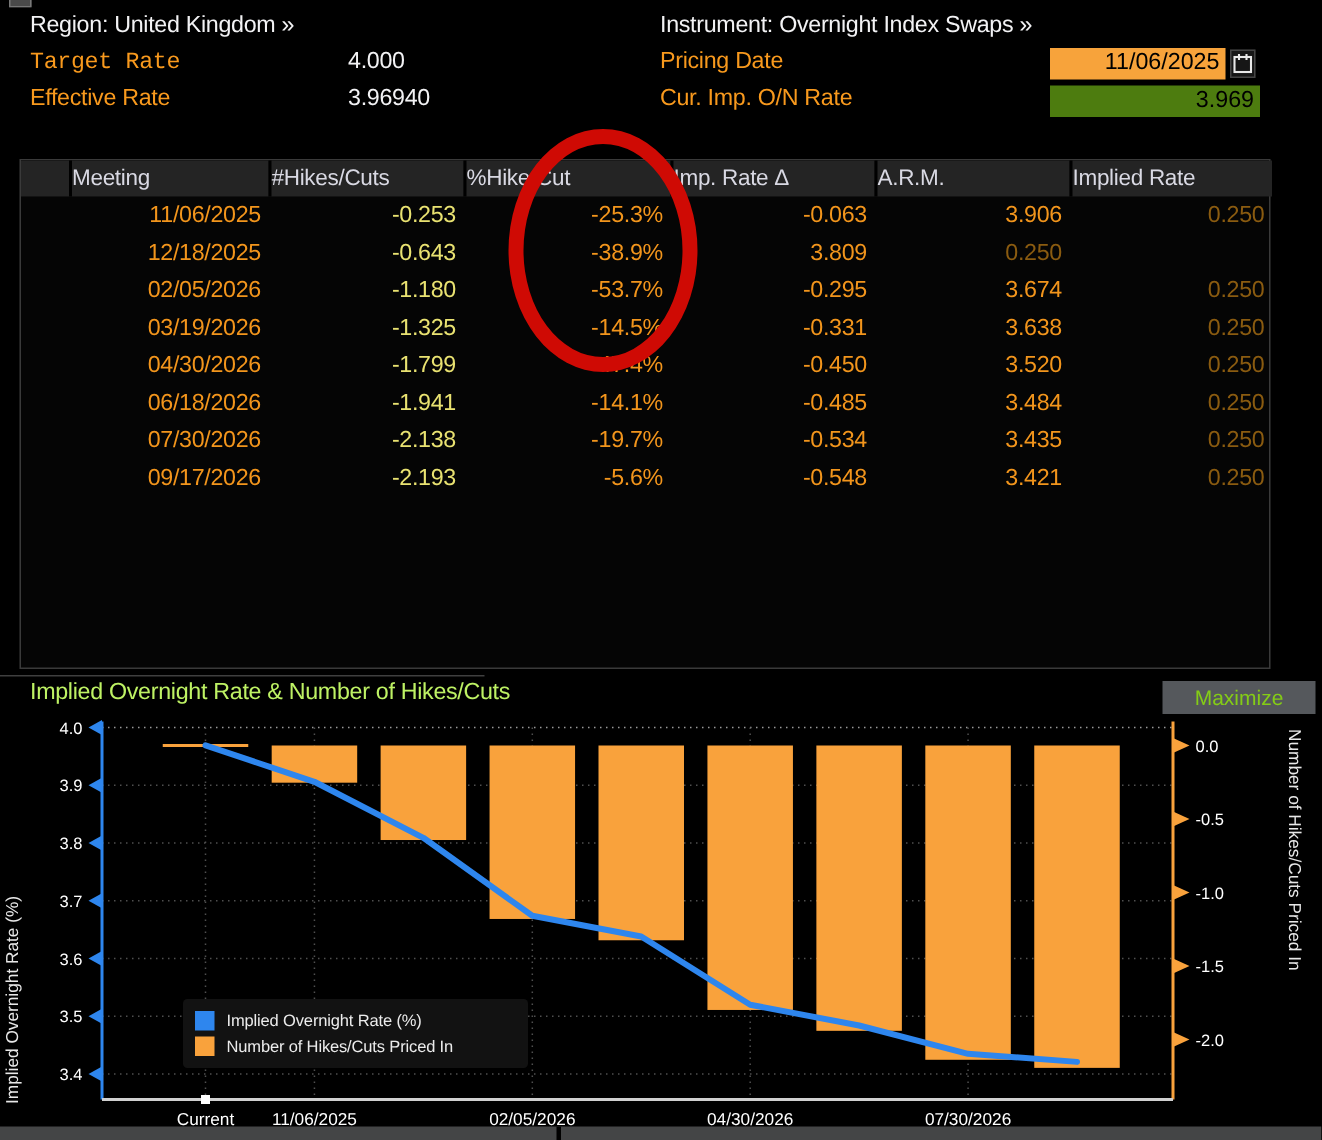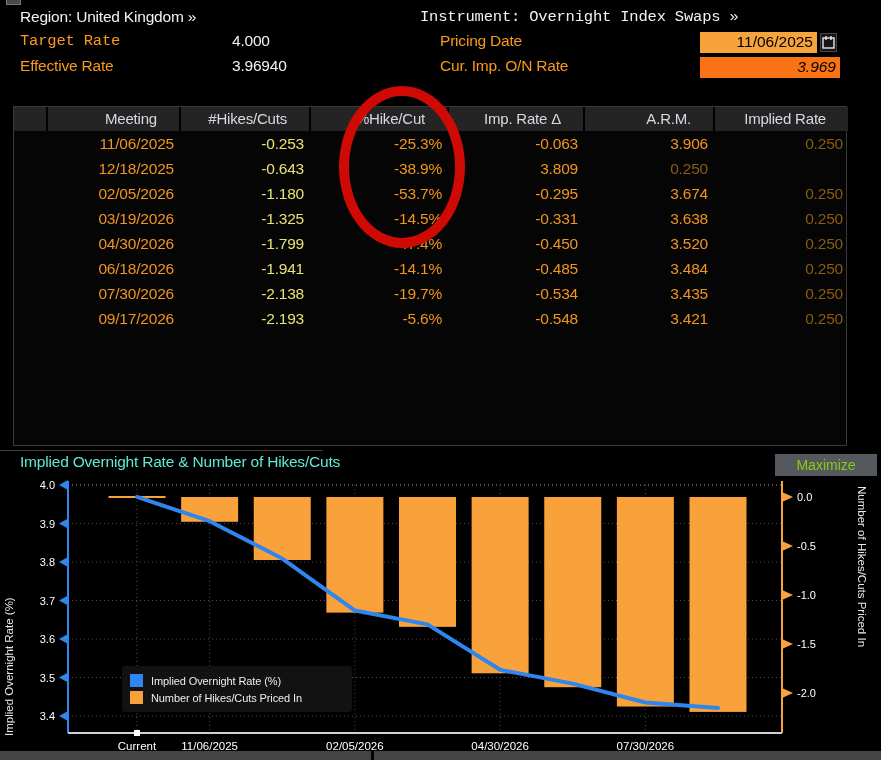--- a/index.html
+++ b/index.html
@@ -8,42 +8,42 @@
   .abs{position:absolute;}
   .white{color:#f2f2f4;}
   .amber{color:#f8991d;}
   
   .hdr-txt{font-size:15.5px;letter-spacing:-0.2px;white-space:nowrap;}
   .clip-top{top:0;left:650;width:215px;height:5px;overflow:hidden;}
   .clip-top .cb{position:absolute;top:-10px;left:6px;width:13px;height:13px;background:#4a4a4a;border:1px solid #777;}
   .clip-top .lbl{position:absolute;top:-14px;left:32px;color:#f8991d;font-size:15px;font-weight:bold;}
   .field{height:21px;font-size:15.5px;color:#000;text-align:right;padding:1px 4px 0 0;box-sizing:border-box;}
   .field.orange{background:#f7a33b;}
-  .field.beige{background:#f97316;font-style:italic;}
+  .field.beige{background:#4d7c0f;}
   .cal{width:17px;height:19px;background:#161616;border:1px solid #444;box-sizing:border-box;}
   .cal svg{display:block;}
   
   .panel{left:13px;top:106px;width:834px;height:340px;background:#050505;border:1px solid #3a3a3a;box-sizing:border-box;}
   .grid-row{display:grid;grid-template-columns:32px 133px 130px 138px 136px 130px 135px;}
   .thead{height:24px;background:#000;}
-  .thead .cell{background:#242424;color:#d9d9e3;font-size:15px;line-height:24px;text-align:right;
-               padding-right:22px;border-left:2px solid #000;box-sizing:border-box;letter-spacing:-0.2px;white-space:nowrap;overflow:hidden;}
+  .thead .cell{background:#242424;color:#d9d9e3;font-size:15px;line-height:24px;text-align:left;
+               padding-right:10px;border-left:2px solid #000;box-sizing:border-box;letter-spacing:-0.2px;white-space:nowrap;overflow:hidden;}
   .thead .cell.c0{border-left:none;}
   .tbody .r{height:25px;}
   .tbody .cell{font-size:15.5px;line-height:25px;text-align:right;padding-right:5px;box-sizing:border-box;
                letter-spacing:-0.2px;white-space:nowrap;}
   .tbody .c1,.tbody .c3,.tbody .c4,.tbody .c5{color:#f2951c;}
   .tbody .c2{color:#e9e271;}
   .tbody .c6{color:#8a5b10;}
   
   .red-circle{left:339px;top:86px;width:126px;height:162px;border:10px solid #cf0a04;border-radius:50%;
               box-sizing:border-box;z-index:6;}
   
   .chart-topline{left:0;top:450px;width:323px;height:1px;background:#3f3f3f;}
-  .chart-title{left:20px;top:453px;font-size:15.5px;color:#5eead4;letter-spacing:-0.2px;}
+  .chart-title{left:20px;top:453px;font-size:15.5px;color:#bef264;letter-spacing:-0.2px;}
   .maximize{left:775px;top:454px;width:102px;height:22px;background:#55585c;color:#84cc16;font-size:14px;
             text-align:center;line-height:22px;cursor:pointer;}
   svg text{font-family:"Liberation Sans",sans-serif;}
   .yaxis-label{color:#e8e8e8;font-size:11.5px;white-space:nowrap;}
   .yl-left{left:3px;top:488px;height:248px;display:flex;align-items:center;
            writing-mode:vertical-rl;transform:rotate(180deg);}
   .yl-right{left:856px;top:486px;height:260px;display:flex;align-items:center;writing-mode:vertical-rl;}
   .legend{left:122px;top:666px;width:214px;background:#121212;border-radius:3px;padding:6px 8px;z-index:4;}
   .legend .li{display:flex;align-items:center;gap:8px;height:17px;}
   .legend .sw{width:13px;height:13px;flex:0 0 13px;}
@@ -60,21 +60,21 @@
   <span class="cb"></span>
   <span class="lbl">Enable Overrides</span>
 </div>
 
 <div class="abs hdr-txt white" style="left:20px;top:8px;text-align:center;">Region: United Kingdom »</div>
 <div class="abs hdr-txt amber" style="left:20px;top:32px;font-family:Liberation Mono, monospace;">Target Rate</div>
 <div class="abs hdr-txt white" style="left:232px;top:32px;">4.000</div>
 <div class="abs hdr-txt amber" style="left:20px;top:57px;">Effective Rate</div>
 <div class="abs hdr-txt white" style="left:232px;top:57px;text-align:right;">3.96940</div>
 
-<div class="abs hdr-txt white" style="left:420px;top:8px;font-family:Liberation Mono, monospace;">Instrument: Overnight Index Swaps »</div>
+<div class="abs hdr-txt white" style="left:440px;top:8px;">Instrument: Overnight Index Swaps »</div>
 <div class="abs hdr-txt amber" style="left:440px;top:32px;text-align:center;">Pricing Date</div>
 <div class="abs field orange" style="left:700px;top:32px;width:117px;">11/06/2025</div>
 <div class="abs cal" style="left:820px;top:33px;">
   <svg width="15" height="17" viewBox="0 0 15 17">
     <rect x="2" y="4" width="11" height="10" fill="none" stroke="#e8e8e8" stroke-width="1.4"></rect>
     <line x1="5" y1="2" x2="5" y2="6" stroke="#e8e8e8" stroke-width="1.4"></line>
     <line x1="10" y1="2" x2="10" y2="6" stroke="#e8e8e8" stroke-width="1.4"></line>
   </svg>
 </div>
 <div class="abs hdr-txt amber" style="left:440px;top:57px;">Cur. Imp. O/N Rate</div>

